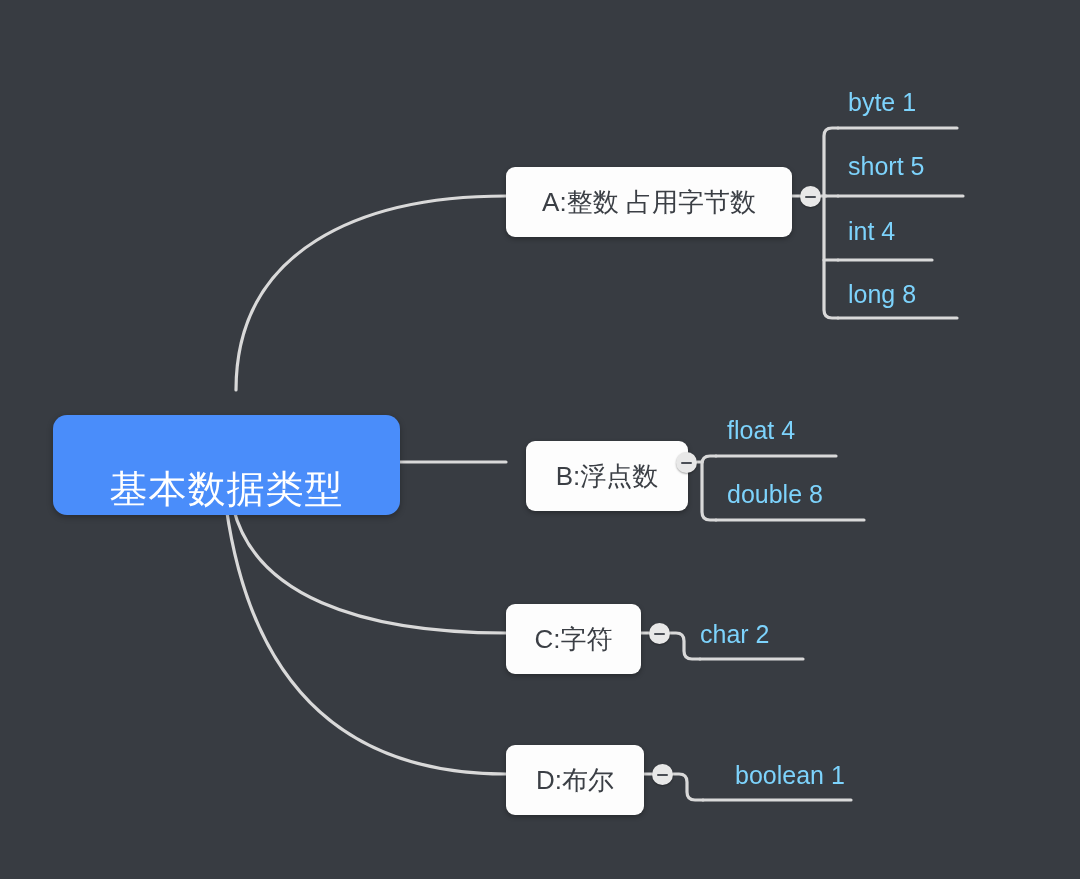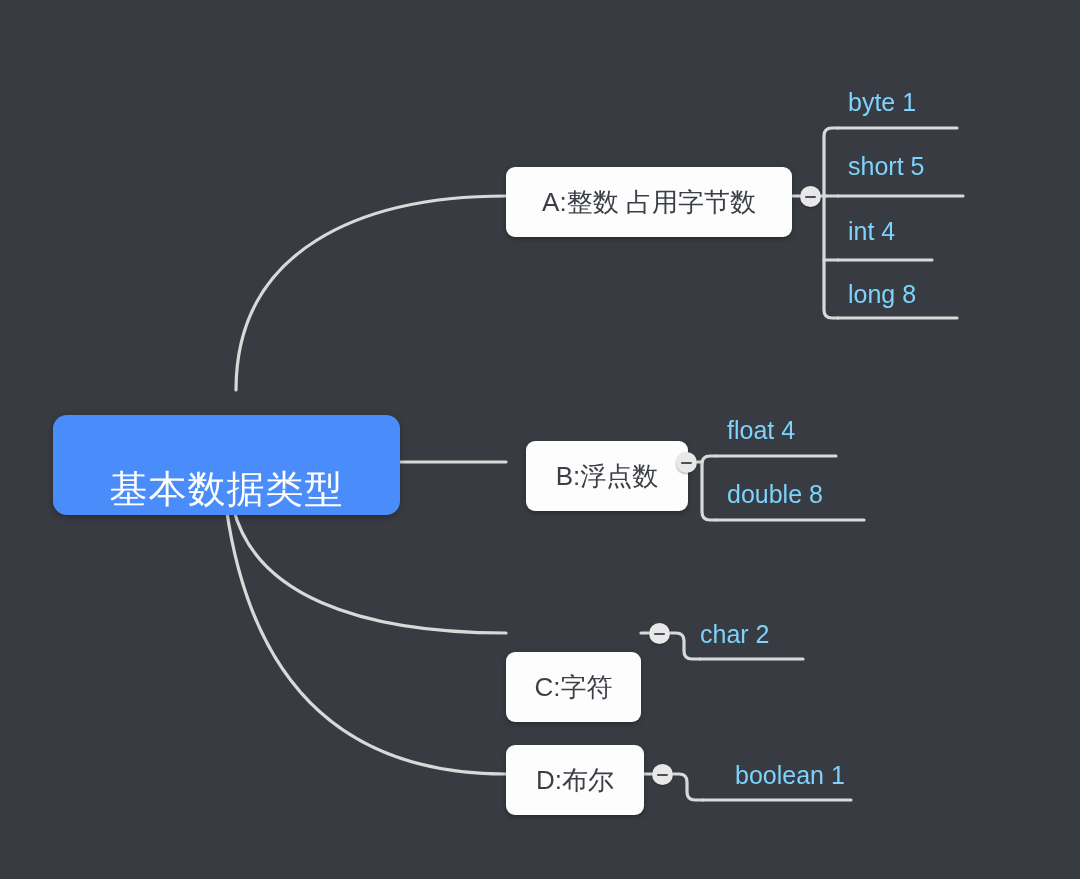--- a/index.html
+++ b/index.html
@@ -156,21 +156,21 @@
   <span class="leaf-label" style="left:848px; top:280px;">long 8</span>
 
   <div class="branch-node" style="left:506px; top:441px; width:162px;margin-left:20px;">
     <span class="branch-label">B:浮点数</span>
   </div>
   <div class="toggle" style="left:676px; top:452px;"></div>
 
   <span class="leaf-label" style="left:727px; top:416px;">float 4</span>
   <span class="leaf-label" style="left:727px; top:480px;">double 8</span>
 
-  <div class="branch-node" style="left:506px; top:604px; width:135px;margin-top:48px;">
+  <div class="branch-node" style="left:506px; top:604px; width:135px;">
     <span class="branch-label">C:字符</span>
   </div>
   <div class="toggle" style="left:649px; top:623px;"></div>
 
   <span class="leaf-label" style="left:700px; top:620px;">char 2</span>
 
   <div class="branch-node" style="left:506px; top:745px; width:138px;">
     <span class="branch-label">D:布尔</span>
   </div>
   <div class="toggle" style="left:652px; top:764px;"></div>

